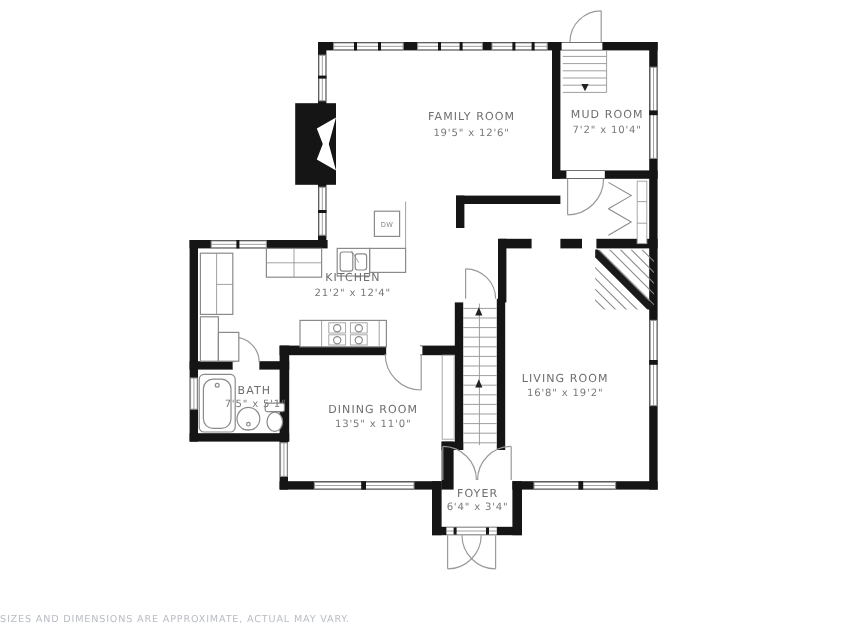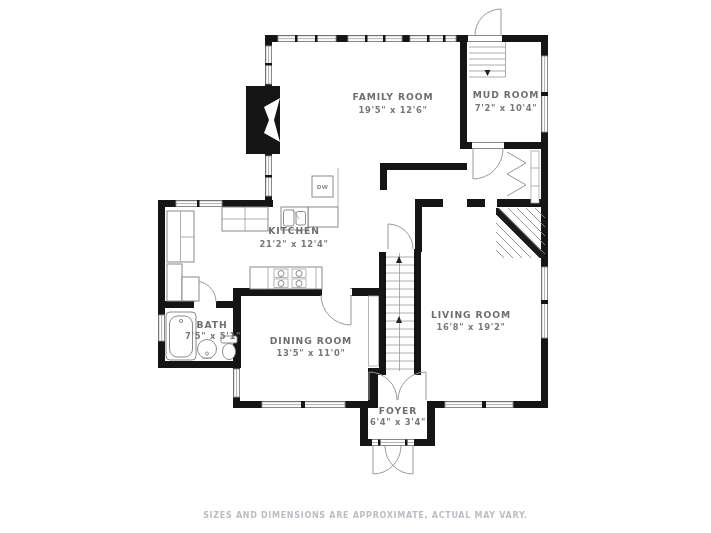--- a/index.html
+++ b/index.html
@@ -1,35 +1,35 @@
 <!DOCTYPE html>
 <html><head>
 <meta charset="utf-8">
 <style>
   html,body{margin:0;padding:0;background:#ffffff;}
   .canvas{position:relative;width:711px;height:533px;background:#ffffff;overflow:hidden;
-          font-family:"DejaVu Sans","Liberation Sans",sans-serif;font-weight:bold;}
+          font-family:"DejaVu Sans","Liberation Sans",sans-serif;}
   .plan-svg{position:absolute;left:0;top:0;}
   .wall{fill:#151515;stroke:none;}
   .win{fill:#ffffff;stroke:#8f8f8f;stroke-width:0.9;}
   .winline{stroke:#8f8f8f;stroke-width:0.7;}
   .opening{fill:#ffffff;stroke:none;}
   .jamb{fill:#151515;}
   .door{fill:none;stroke:#9a9a9a;stroke-width:1;}
   .fix{fill:#ffffff;stroke:#8a8a8a;stroke-width:1;}
   .thin{fill:#ffffff;stroke:#a5a5a5;stroke-width:0.8;}
   .tread{stroke:#9a9a9a;stroke-width:0.8;}
   .hatch{stroke:#8a8a8a;stroke-width:0.9;fill:none;}
   .hatch-band{stroke:#1a1a1a;stroke-width:6;fill:none;}
   .arrow{fill:#222222;}
   .room-name{font-size:9.2px;fill:#6e6e6e;letter-spacing:0.9px;text-anchor:middle;}
   .room-dims{font-size:8.4px;fill:#787878;letter-spacing:0.7px;text-anchor:middle;}
   .dw-text{font-size:5.6px;fill:#8a8a8a;letter-spacing:0.3px;text-anchor:middle;}
-  .disclaimer{position:absolute;left:0;right:0;top:511px;text-align:center;
-              font-size:8px;color:#b9bdc4;letter-spacing:0.7px;padding-left:20px;}
+  .disclaimer{position:absolute;left:0;right:0;top:511px;
+              font-size:8px;color:#b9bdc4;letter-spacing:0.7px;}
 </style>
 </head>
 <body>
 
 <div class="canvas">
 <svg class="plan-svg" width="711" height="533" viewBox="0 0 711 533">
 
   <g>
     <rect class="wall" x="265" y="35" width="283" height="7"></rect>
     <rect class="wall" x="265" y="35" width="7" height="167"></rect>

